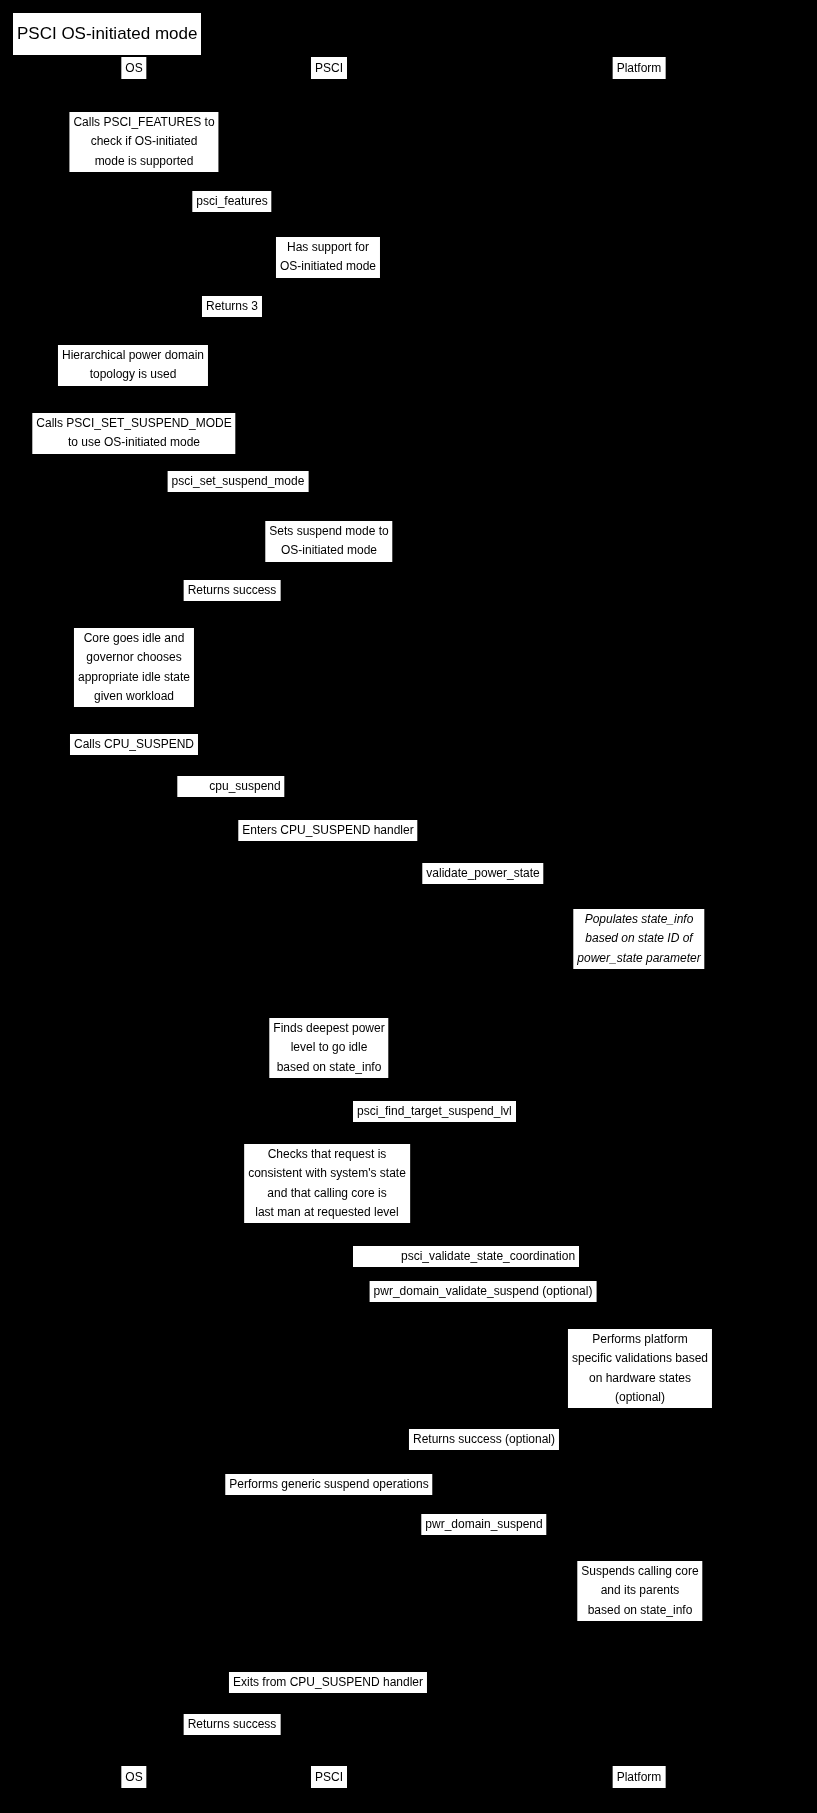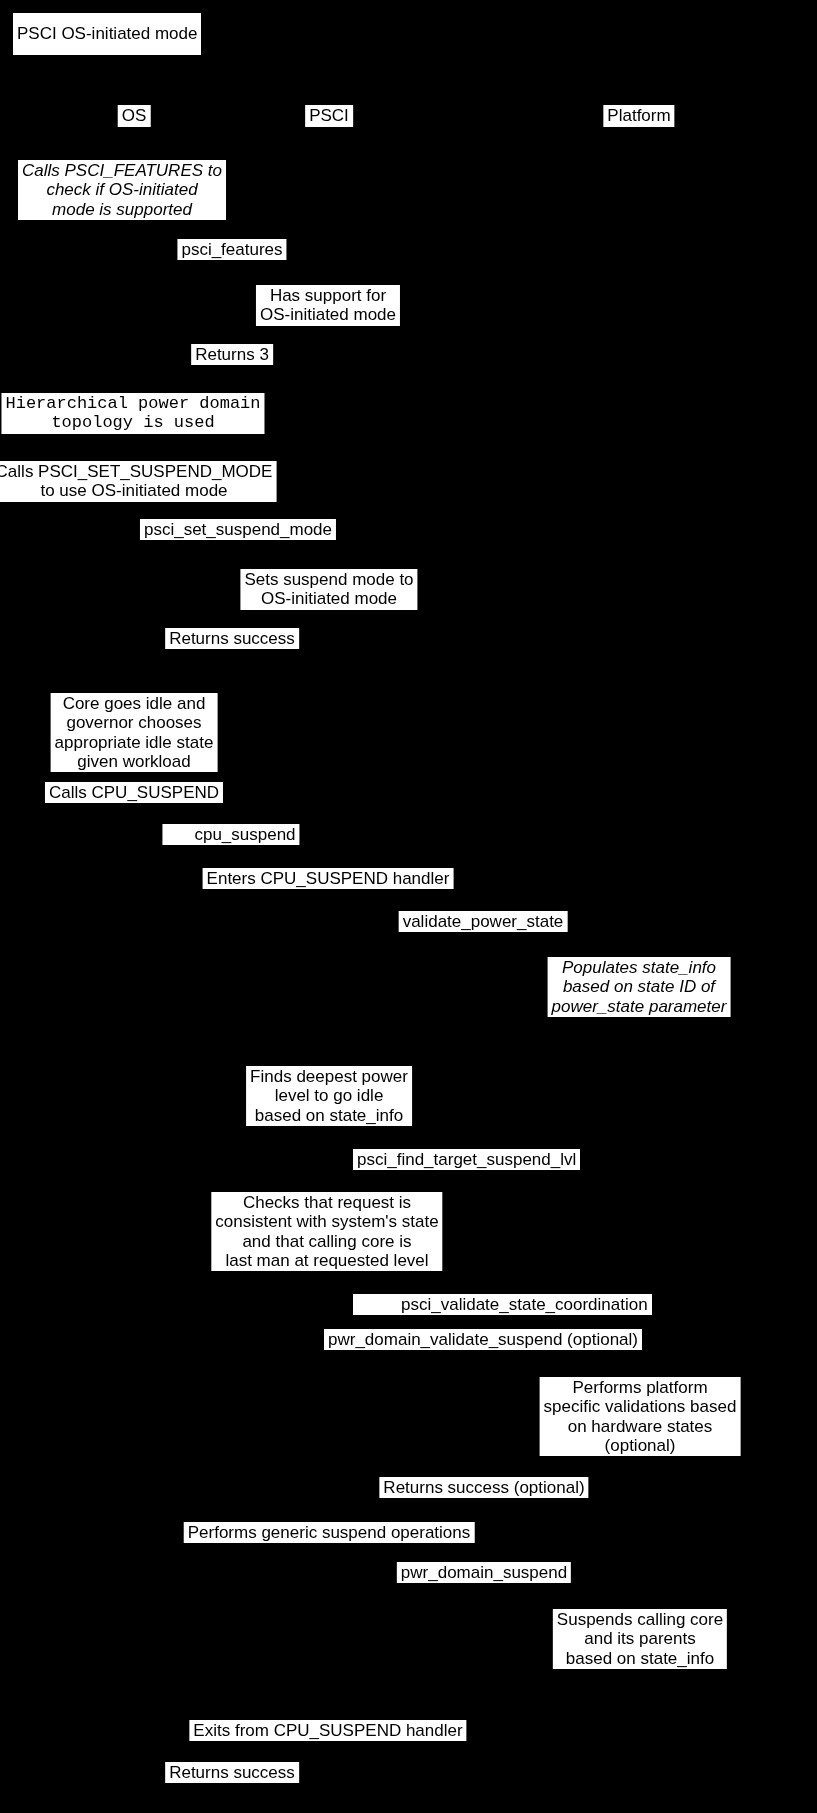--- a/index.html
+++ b/index.html
@@ -29,62 +29,61 @@
     color: var(--label-text);
     font-size: 17px;
     line-height: 22px;
     padding: 10px 4px;
     white-space: pre;
   }
   .label {
     position: absolute;
     background: var(--label-bg);
     color: var(--label-text);
-    font-size: 17px;
+    font-size: 12px;
     line-height: 19.3px;
     text-align: center;
     white-space: pre;
     padding: 1px 4px;
     transform: translateX(-50%);
-    margin-top: 48px;
   }
   .label.align-left {
     transform: none;
     text-align: left;
   }
   .label.kind-participant {
     padding: 1px 4px;
     line-height: 20px;
   }
 </style>
 </head>
 <body>
 
 <div class="stage">
   <div class="diagram-title">PSCI OS-initiated mode</div>
   <div id="labels-layer">
       <div class="label kind-participant" style="left: 134px; top: 57px;">OS</div>
       <div class="label kind-participant" style="left: 329px; top: 57px;">PSCI</div>
       <div class="label kind-participant" style="left: 639px; top: 57px;">Platform</div>
-      <div class="label kind-note" style="left: 122px; top: 112px; font-style: italic;">Calls PSCI_FEATURES to
+      <div class="label kind-note" style="left: 144px; top: 112px;">Calls PSCI_FEATURES to
 check if OS-initiated
 mode is supported</div>
       <div class="label kind-message" style="left: 232px; top: 191px;">psci_features</div>
       <div class="label kind-note" style="left: 328px; top: 237px;">Has support for
 OS-initiated mode</div>
       <div class="label kind-message" style="left: 232px; top: 296px;">Returns 3</div>
-      <div class="label kind-note" style="left: 133px; top: 345px; font-family: Liberation Mono, monospace;">Hierarchical power domain
+      <div class="label kind-note" style="left: 133px; top: 345px;">Hierarchical power domain
 topology is used</div>
       <div class="label kind-note" style="left: 134px; top: 413px;">Calls PSCI_SET_SUSPEND_MODE
 to use OS-initiated mode</div>
       <div class="label kind-message" style="left: 238px; top: 471px;">psci_set_suspend_mode</div>
       <div class="label kind-note" style="left: 329px; top: 521px;">Sets suspend mode to
 OS-initiated mode</div>
       <div class="label kind-message" style="left: 232px; top: 580px;">Returns success</div>
-      <div class="label kind-note" style="left: 134px; top: 645px;">Core goes idle and
+      <div class="label kind-note" style="left: 134px; top: 628px;">Core goes idle and
 governor chooses
 appropriate idle state
 given workload</div>
       <div class="label kind-note" style="left: 134px; top: 734px;">Calls CPU_SUSPEND</div>
       <div class="label kind-message" style="left: 231px; top: 776px; padding-left: 32px;">cpu_suspend</div>
       <div class="label kind-note" style="left: 328px; top: 820px;">Enters CPU_SUSPEND handler</div>
       <div class="label kind-message" style="left: 483px; top: 863px;">validate_power_state</div>
       <div class="label kind-note" style="left: 639px; top: 909px; font-style: italic;">Populates state_info
 based on state ID of
 power_state parameter</div>

